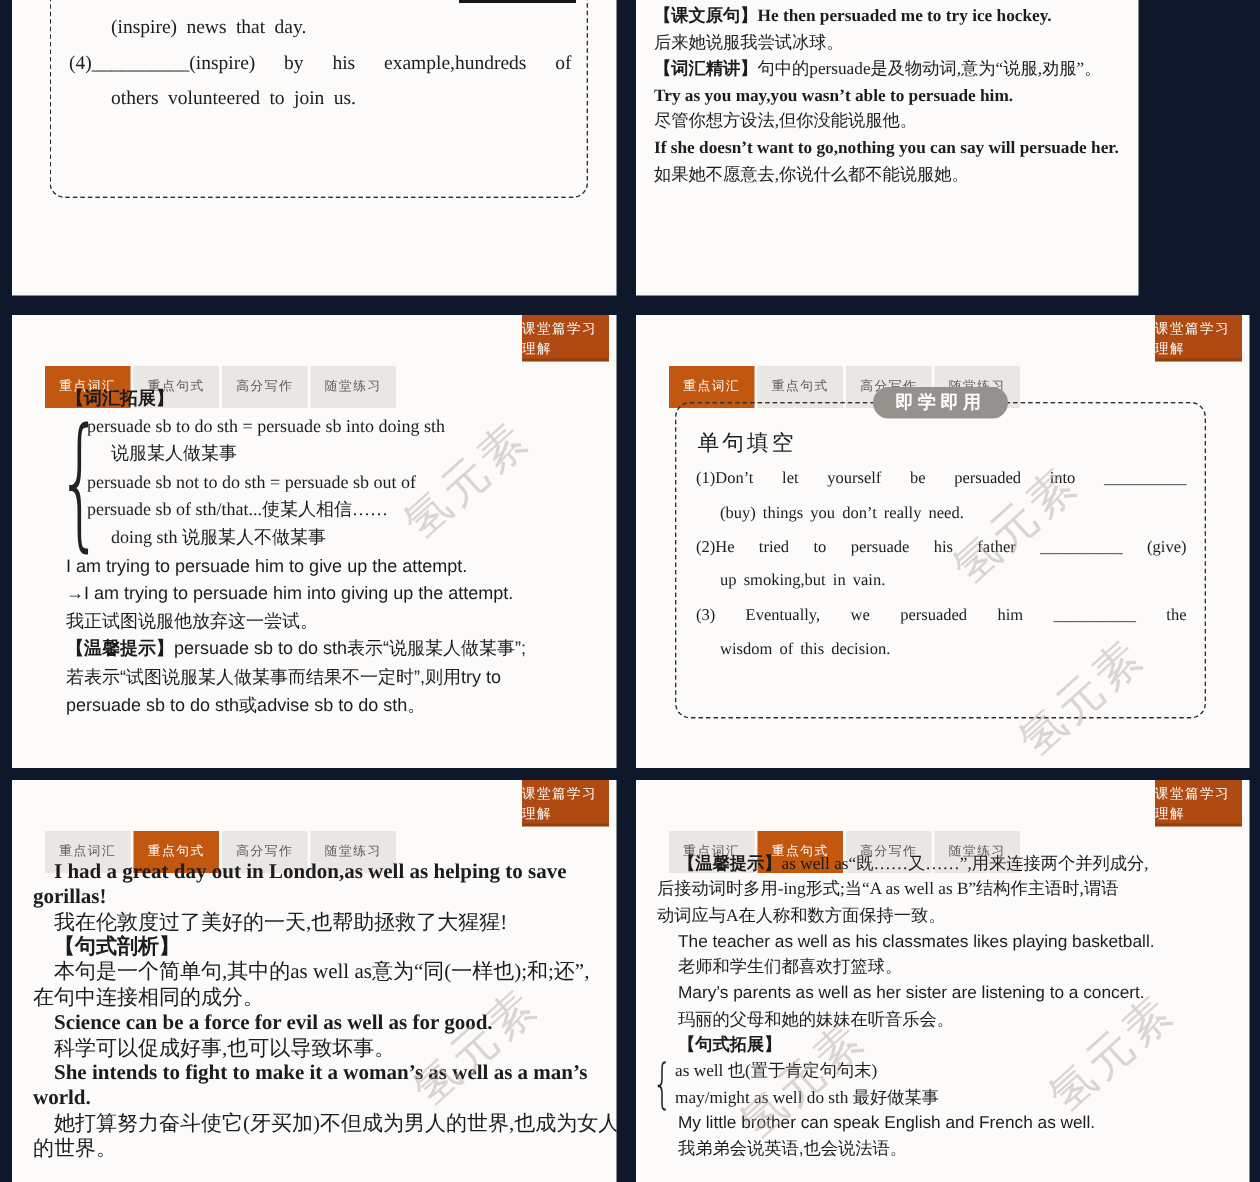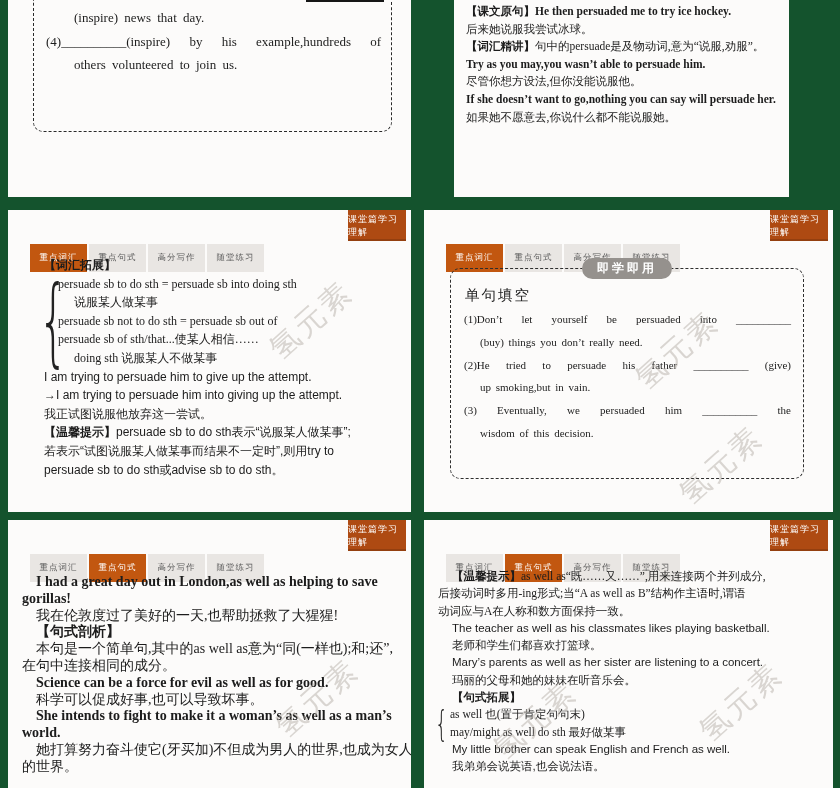--- a/index.html
+++ b/index.html
@@ -1,20 +1,20 @@
 <!DOCTYPE html>
 <html><head>
 <meta charset="utf-8">
 <style>
   html,body{margin:0;padding:0;}
-  #canvas{position:relative;width:840px;height:788px;background:#14532d;overflow:hidden;
+  #canvas{position:relative;width:840px;height:788px;background:#0f172a;overflow:hidden;
           font-family:"Liberation Serif","DejaVu Serif",serif;color:#1c1c1c;}
   .slide{position:absolute;background:#fcfbfa;overflow:hidden;}
   #s1{left:8px;top:0;width:403px;height:197px;}
-  #s2{left:424px;top:0;width:335px;height:197px;margin-left:30px;}
+  #s2{left:424px;top:0;width:335px;height:197px;}
   #s3{left:8px;top:210px;width:403px;height:302px;}
   #s4{left:424px;top:210px;width:409px;height:302px;}
   #s5{left:8px;top:520px;width:403px;height:268px;}
   #s6{left:424px;top:520px;width:409px;height:268px;}
 
   .badge{position:absolute;top:0;right:5px;width:58px;height:31px;background:#ae4a12;
          color:#fff;font-family:"Liberation Sans","DejaVu Sans",sans-serif;font-size:9px;
          display:flex;align-items:center;justify-content:center;letter-spacing:1px;
          box-shadow:inset 0 -2px 0 rgba(0,0,0,.15);}
   .tabs{position:absolute;left:22px;top:34px;display:flex;gap:2px;

